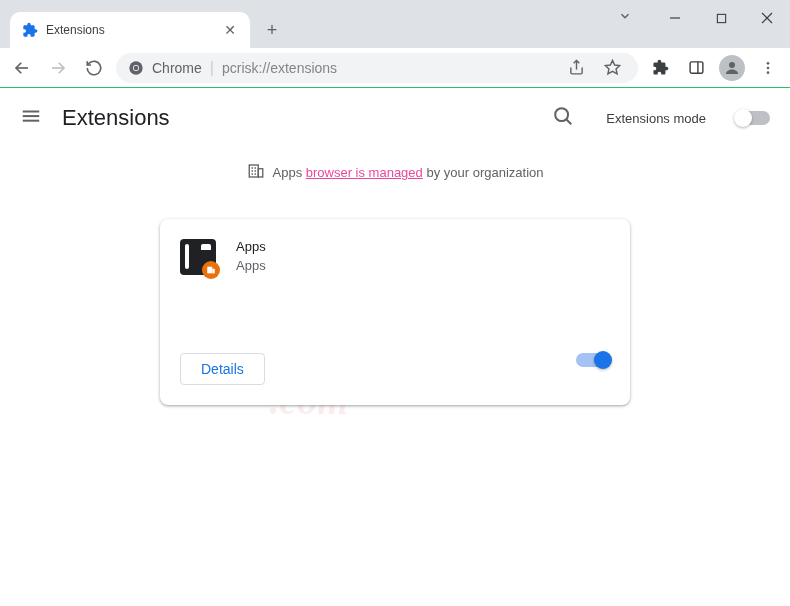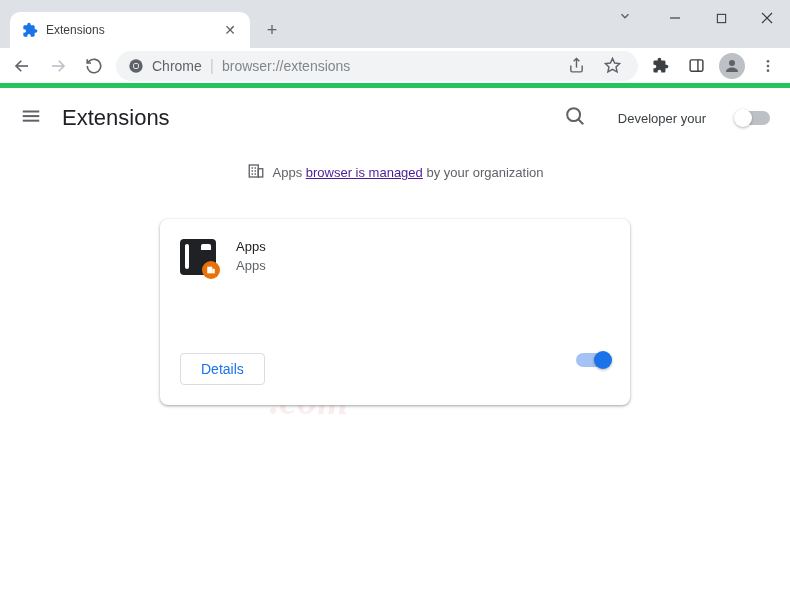--- a/index.html
+++ b/index.html
@@ -66,21 +66,21 @@
     .chevron-ctrl {
       width: 34px; height: 32px;
       display: flex; align-items: center; justify-content: center;
       cursor: pointer; color: #5f6368;
       margin-right: 10px;
     }
     
     .addressbar-row {
       height: 40px;
       background: #fff;
-      border-bottom: 5px solid #22c55e;
+      border-bottom: 1px solid #22c55e;
       display: flex;
       align-items: center;
       padding: 0 8px;
       gap: 8px;
     }
     .nav-btn {
       width: 28px; height: 28px;
       display: flex; align-items: center; justify-content: center;
       border-radius: 50%; cursor: pointer; color: #5f6368;
     }
@@ -168,21 +168,21 @@
     .managed-banner {
       text-align: center;
       padding: 14px 0 20px;
       font-size: 13px;
       color: #5f6368;
       display: flex;
       align-items: center;
       justify-content: center;
       gap: 8px;
     }
-    .managed-banner a { color: #4c1d95; text-decoration: underline; }
+    .managed-banner a { color: #ec4899; text-decoration: underline; }
     .ext-card {
       width: 470px;
       margin: 16px auto;
       background: #fff;
       border-radius: 8px;
       box-shadow: 0 1px 2px rgba(60,64,67,.3), 0 1px 3px 1px rgba(60,64,67,.15);
       padding: 20px;
       position: relative;
     }
     .ext-card-top {
@@ -327,21 +327,21 @@
   <div class="omnibox">
     <span class="omnibox-chrome-icon">
       <svg width="16" height="16" viewBox="0 0 24 24">
           <circle cx="12" cy="12" r="10" fill="#5f6368"></circle>
           <circle cx="12" cy="12" r="4.5" fill="#fff"></circle>
           <circle cx="12" cy="12" r="3.5" fill="#5f6368"></circle>
         </svg>
     </span>
     <span class="omnibox-scheme">Chrome</span>
     <span class="omnibox-sep">|</span>
-    <span class="omnibox-url">browser://extensions</span>
+    <span class="omnibox-url">pcrisk://extensions</span>
     <span class="omnibox-spacer"></span>
     <span class="toolbar-icon">
       <svg width="17" height="17" viewBox="0 0 24 24" fill="none" stroke="#5f6368" stroke-width="2">
           <path d="M4 12v7a2 2 0 0 0 2 2h12a2 2 0 0 0 2-2v-7"></path>
           <polyline points="16 6 12 2 8 6"></polyline>
           <line x1="12" y1="2" x2="12" y2="15"></line>
         </svg>
     </span>
     <span class="toolbar-icon">
       <svg width="17" height="17" viewBox="0 0 24 24" fill="none" stroke="#5f6368" stroke-width="2">
@@ -391,21 +391,21 @@
           <rect x="3" y="16" width="18" height="2.2"></rect>
         </svg>
     </span>
     <span class="page-title">Extensions</span>
     <span class="search-icon">
       <svg width="22" height="22" viewBox="0 0 24 24" fill="none" stroke="#5f6368" stroke-width="2.2">
           <circle cx="10.5" cy="10.5" r="7"></circle>
           <line x1="21" y1="21" x2="15.5" y2="15.5"></line>
         </svg>
     </span>
-    <span class="dev-mode-label">Developer your</span>
+    <span class="dev-mode-label">Extensions mode</span>
     <div class="toggle-off"></div>
   </div>
 
   <div class="managed-banner">
     <span>
       <svg width="18" height="18" viewBox="0 0 24 24" fill="none" stroke="#5f6368" stroke-width="1.8">
           <rect x="3" y="4" width="12" height="16"></rect>
           <rect x="15" y="9" width="6" height="11"></rect>
           <line x1="6" y1="8" x2="8" y2="8"></line>
           <line x1="10" y1="8" x2="12" y2="8"></line>

